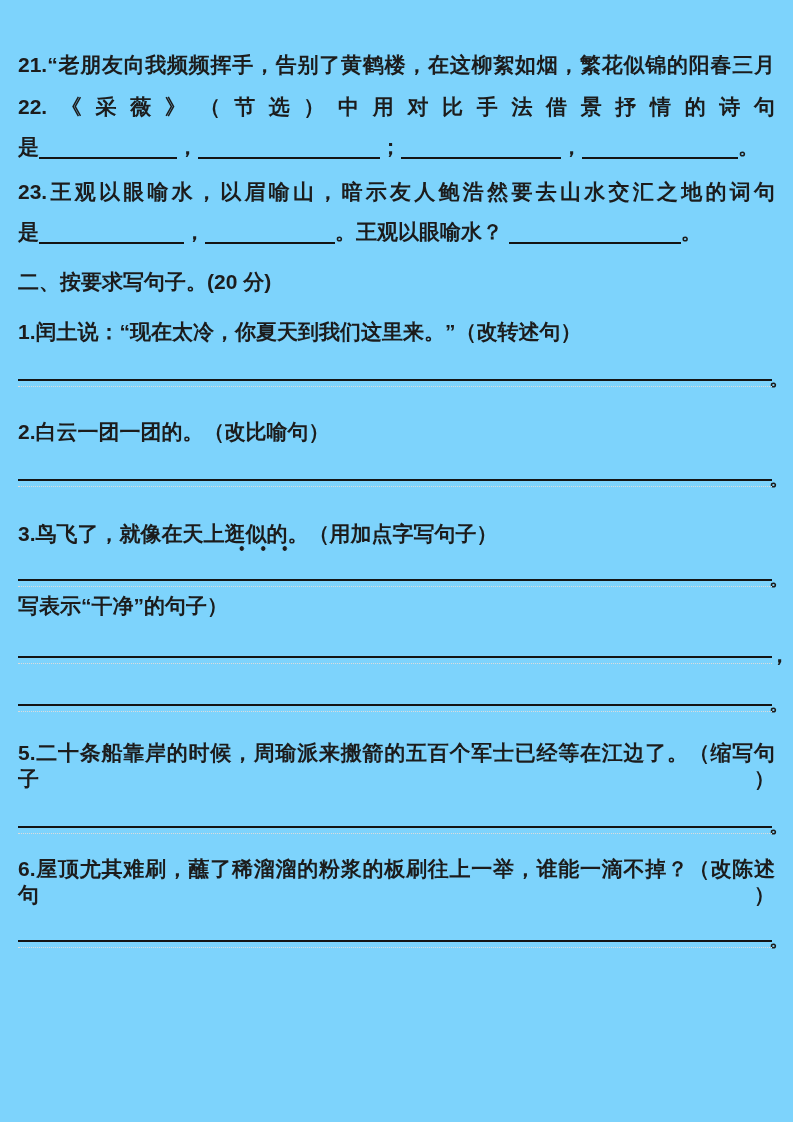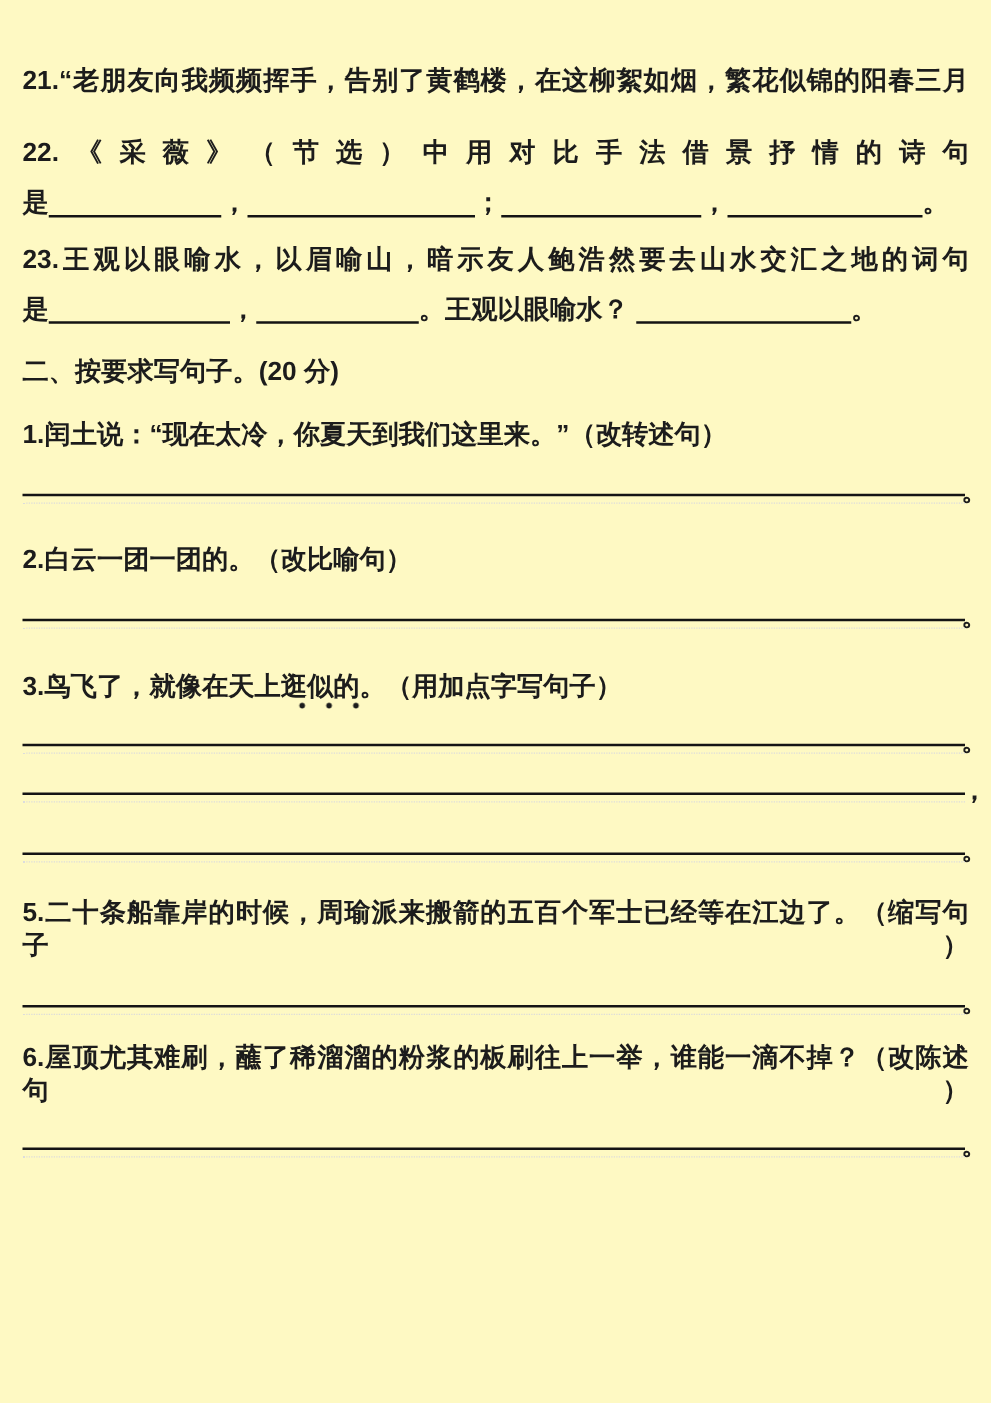--- a/index.html
+++ b/index.html
@@ -1,19 +1,19 @@
 <!DOCTYPE html>
 <html><head>
 <meta charset="utf-8">
 <style>
   html,body{margin:0;padding:0;background:#ffffff;}
   .page{
     position:relative;
     width:793px;height:1122px;
-    background:#fef9c3;
+    background:#7dd3fc;
     box-sizing:border-box;
     padding:0 18px;
     overflow:hidden;
     font-family:"Liberation Sans", sans-serif;
     color:#1c1c1c;
     font-weight:600;
   }
   .line{font-size:21px;line-height:26px;white-space:nowrap;}
   .wrapline{white-space:normal;}
   .jline{white-space:normal;text-align:justify;text-align-last:justify;}
@@ -45,21 +45,21 @@
     padding-bottom:7px;
   }
 </style>
 </head>
 <body>
 
 <div class="page">
 
   <div class="line jline" style="margin-top:52px">21.“老朋友向我频频挥手，告别了黄鹤楼，在这柳絮如烟，繁花似锦的阳春三月</div>
 
-  <div class="line jline" style="margin-top:32px">22.《采薇》（节选）中用对比手法借景抒情的诗句</div>
+  <div class="line jline" style="margin-top:16px">22.《采薇》（节选）中用对比手法借景抒情的诗句</div>
   <div class="line" style="margin-top:14px"><span>是</span><span class="blank" style="width:138px"></span><span>，</span><span class="blank" style="width:182px"></span><span>；</span><span class="blank" style="width:160px"></span><span>，</span><span class="blank" style="width:156px"></span><span>。</span></div>
 
   <div class="line jline" style="margin-top:19px">23.王观以眼喻水，以眉喻山，暗示友人鲍浩然要去山水交汇之地的词句</div>
   <div class="line" style="margin-top:14px"><span>是</span><span class="blank" style="width:145px"></span><span>，</span><span class="blank" style="width:130px"></span><span>。王观以眼喻水？</span> <span class="blank" style="width:172px"></span><span>。</span></div>
 
   <div class="line" style="margin-top:24px">二、按要求写句子。(20 分)</div>
 
   <div class="line wrapline" style="margin-top:24px">1.闰土说：“现在太冷，你夏天到我们这里来。”（改转述句）</div>
   <div class="answer-row" style="height:36px">
       <span class="rule"></span>
@@ -71,20 +71,21 @@
       <span class="rule"></span>
       <span class="end-punct">。</span>
     </div>
 
   <div class="line wrapline" style="margin-top:40px"><span>3.鸟飞了，就像在天上</span><span class="dotted-em">逛似的</span><span>。（用加点字写句子）</span></div>
   <div class="answer-row" style="height:34px">
       <span class="rule"></span>
       <span class="end-punct">。</span>
     </div>
 
+  <div class="line wrapline" style="margin-top:12px">写表示“干净”的句子）</div>
   <div class="answer-row" style="height:39px">
       <span class="rule"></span>
       <span class="end-punct">，</span>
     </div>
   <div class="answer-row" style="margin-top:8px;height:40px">
       <span class="rule"></span>
       <span class="end-punct">。</span>
     </div>
 
   <div class="line jline" style="margin-top:34px">5.二十条船靠岸的时候，周瑜派来搬箭的五百个军士已经等在江边了。（缩写句子）</div>

